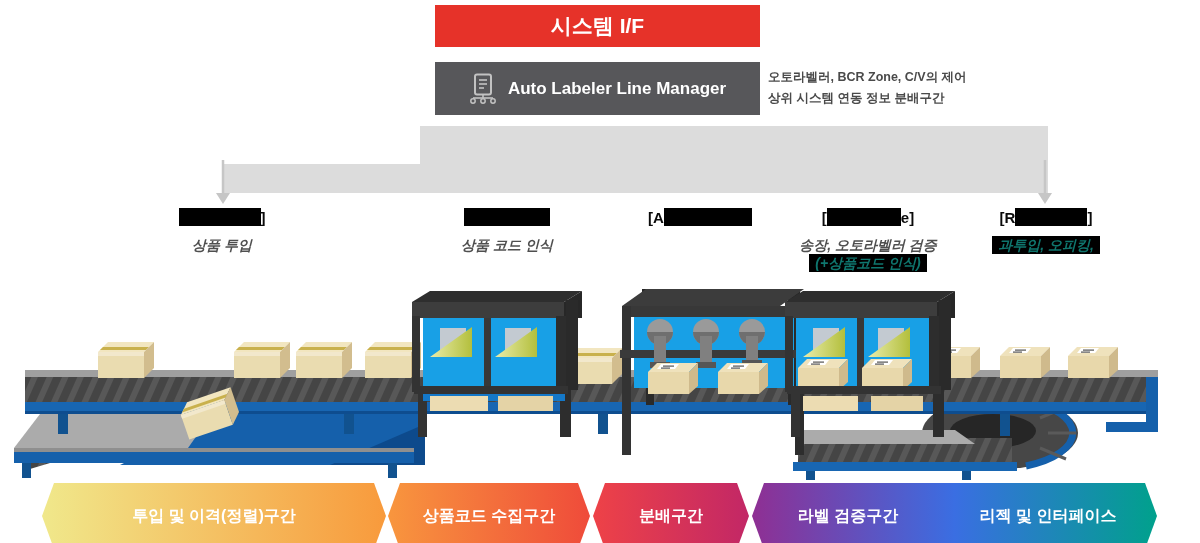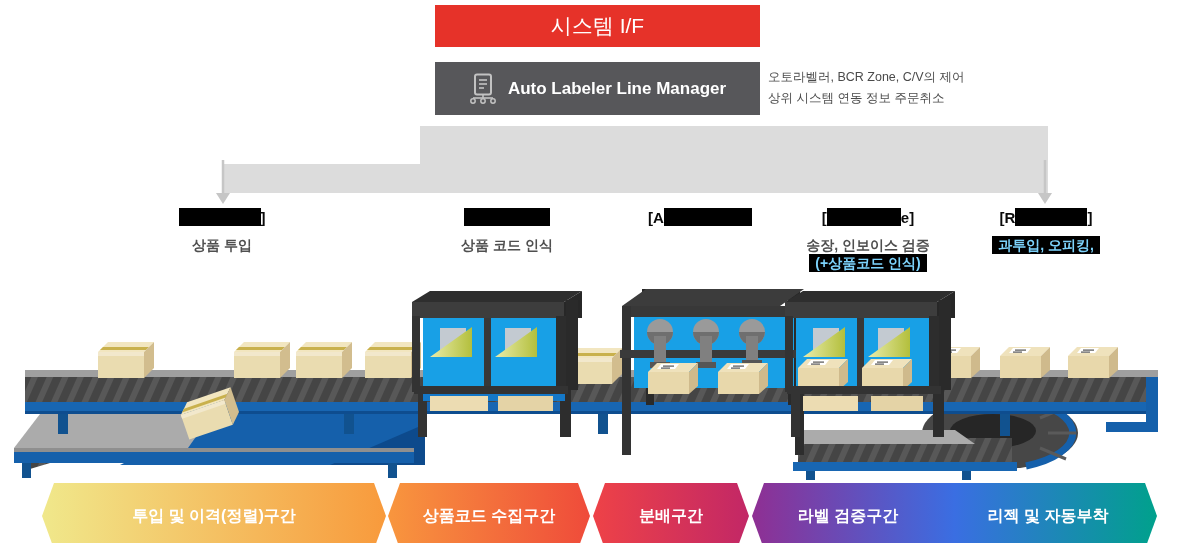--- a/index.html
+++ b/index.html
@@ -2,39 +2,39 @@
 <html><head>
 <meta charset="utf-8">
 <style>
   html,body{margin:0;padding:0;background:#ffffff;}
   #stage{position:relative;width:1200px;height:543px;overflow:hidden;background:#ffffff;
          font-family:"Liberation Sans",sans-serif;}
   .abs{position:absolute;}
 
   
   #sysif{left:435px;top:5px;width:325px;height:42px;background:#e63229;color:#ffffff;
-         font-size:21px;font-weight:normal;display:flex;align-items:center;justify-content:center;}
+         font-size:21px;font-weight:bold;display:flex;align-items:center;justify-content:center;}
   #mgr{left:435px;top:62px;width:325px;height:53px;background:#57575a;color:#ffffff;
        font-size:17px;font-weight:bold;display:flex;align-items:center;justify-content:center;gap:11px;}
-  #mgr-note{left:768px;top:67px;font-size:12.5px;font-weight:normal;color:#4a4a4a;
+  #mgr-note{left:768px;top:67px;font-size:12.5px;font-weight:bold;color:#4a4a4a;
             line-height:21px;white-space:nowrap;}
 
   
   .fan{background:#dcdcdc;}
   #fan-top{left:420px;top:126px;width:628px;height:40px;}
   #fan-bar{left:222px;top:164px;width:826px;height:29px;}
   .fan-arrow{width:26px;height:48px;}
 
   
   .zone{top:206px;width:210px;text-align:center;}
   .zlabel{height:22px;display:flex;align-items:center;justify-content:center;
           font-size:15px;font-weight:bold;color:#0a0a0a;}
   .zbar{display:inline-block;height:18px;background:#000000;}
-  .zdesc{margin-top:8px;font-size:14px;font-weight:bold;color:#4f4f4f;line-height:18px;}
-  .hl{background:#000000;color:#7dd3fc;display:inline-block;padding:0 6px;}
+  .zdesc{margin-top:8px;font-size:14px;font-weight:bold;color:#4f4f4f;line-height:18px;font-style:italic;}
+  .hl{background:#000000;color:#0f766e;display:inline-block;padding:0 6px;}
 
   
   #flow{left:0;top:483px;width:1200px;height:57px;}
   .seg{position:absolute;top:0;height:66px;display:flex;align-items:center;justify-content:center;
        clip-path:polygon(0 50%,12px 0,calc(100% - 12px) 0,100% 50%,calc(100% - 12px) 100%,12px 100%);}
   .seg span{color:#ffffff;font-size:16px;font-weight:bold;white-space:nowrap;}
   #seg1{left:42px;width:344px;}
   #seg2{left:388px;width:202px;}
   #seg3{left:593px;width:156px;}
   #seg4{left:752px;width:405px;}
@@ -63,21 +63,21 @@
         <circle cx="4" cy="28" r="2.2" fill="none" stroke="#c2c2c2" stroke-width="1.5"></circle>
         <circle cx="14" cy="28" r="2.2" fill="none" stroke="#c2c2c2" stroke-width="1.5"></circle>
         <circle cx="24" cy="28" r="2.2" fill="none" stroke="#c2c2c2" stroke-width="1.5"></circle>
       </svg>
     </span>
     <span>Auto Labeler Line Manager</span>
   </div>
 
   <div class="abs" id="mgr-note">
     <div>오토라벨러, BCR Zone, C/V의 제어</div>
-    <div>상위 시스템 연동 정보 주문취소</div>
+    <div>상위 시스템 연동 정보 분배구간</div>
   </div>
 
   <div class="abs fan" id="fan-top"></div>
   <div class="abs fan" id="fan-bar"></div>
   <svg class="abs fan-arrow" style="left:210px;top:158px;">
     <line x1="13" y1="2" x2="13" y2="36" stroke="#c6c6c6" stroke-width="2.5"></line>
     <polygon points="6,35 20,35 13,46" fill="#c6c6c6"></polygon>
   </svg>
   <svg class="abs fan-arrow" style="left:1032px;top:158px;">
     <line x1="13" y1="2" x2="13" y2="36" stroke="#c6c6c6" stroke-width="2.5"></line>
@@ -114,21 +114,21 @@
     </div>
   </div>
 
   <div class="abs zone" style="left:763px;">
     <div class="zlabel">
       <span>[</span>
         <span class="zbar" style="width:74px;"></span>
         <span>e]</span>
     </div>
     <div class="zdesc">
-      <div>송장, 인보이스 검증</div>
+      <div>송장, 오토라벨러 검증</div>
       <div><span class="hl">(+상품코드 인식)</span></div>
     </div>
   </div>
 
   <div class="abs zone" style="left:941px;">
     <div class="zlabel">
       <span>[R</span>
         <span class="zbar" style="width:72px;"></span>
         <span>]</span>
     </div>
@@ -299,17 +299,17 @@
       <span>투입 및 이격(정렬)구간</span>
     </div>
     <div class="seg" id="seg2" style="background: linear-gradient(90deg, rgb(248, 150, 62), rgb(239, 75, 58));">
       <span>상품코드 수집구간</span>
     </div>
     <div class="seg" id="seg3" style="background: linear-gradient(90deg, rgb(238, 66, 71), rgb(194, 39, 102));">
       <span>분배구간</span>
     </div>
     <div class="seg" id="seg4" style="background: linear-gradient(90deg, rgb(143, 47, 147), rgb(58, 110, 226), rgb(0, 161, 140));">
       <span class="s4a">라벨 검증구간</span>
-      <span class="s4b">리젝 및 자동부착</span>
+      <span class="s4b">리젝 및 인터페이스</span>
     </div>
   </div>
 
 </div>
 
 </body></html>

